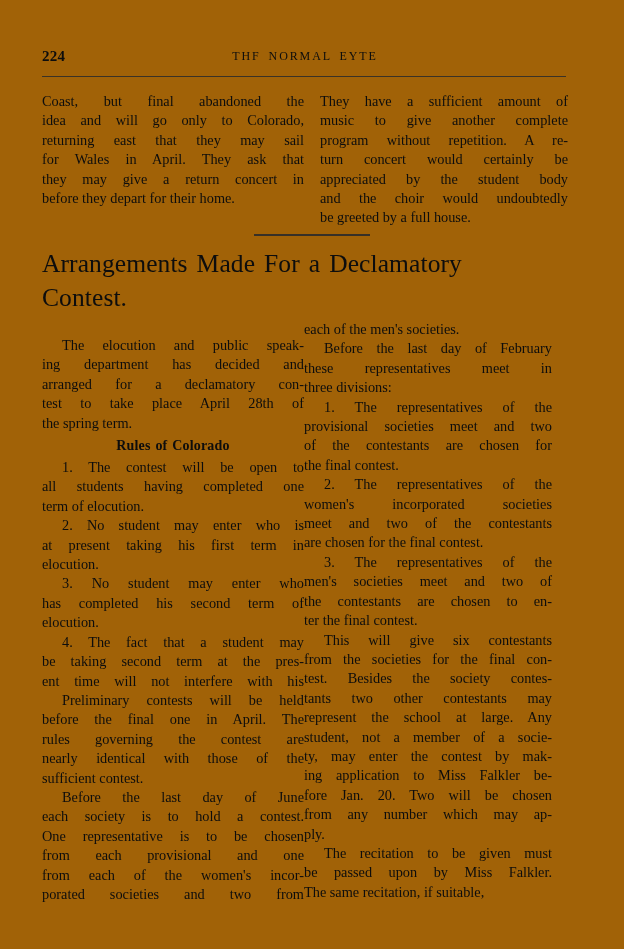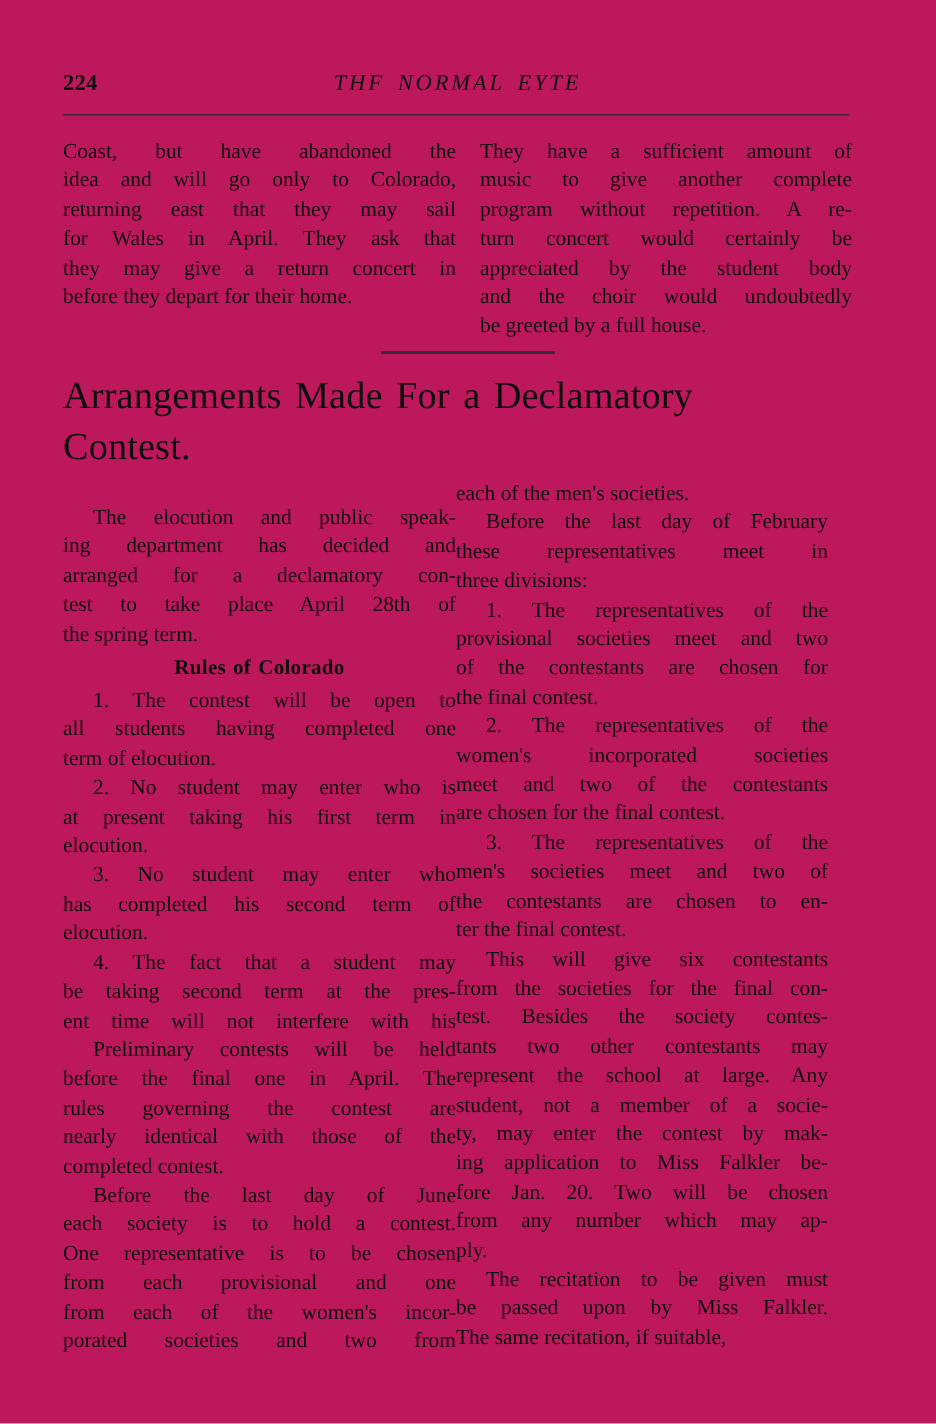--- a/index.html
+++ b/index.html
@@ -16,21 +16,21 @@
     font-family: "Liberation Serif", "DejaVu Serif", serif;
     color: #0d0d0d;
     -webkit-font-smoothing: antialiased;
   }
 
   .page {
     position: absolute;
     left: 0; top: 0;
     width: 624px;
     height: 949px;
-    background: #be185d;
+    background: #a16207;
   }
 
   
   .running-head {
     position: absolute;
     left: 42px;
     top: 46px;
     width: 526px;
     height: 24px;
   }
@@ -42,25 +42,24 @@
     font-weight: bold;
     letter-spacing: 0.2px;
     line-height: 20px;
   }
   .head-title {
     position: absolute;
     left: 0;
     top: 1px;
     width: 526px;
     text-align: center;
-    font-size: 15px;
+    font-size: 12px;
     letter-spacing: 1.9px;
     line-height: 19px;
     word-spacing: 3px;
-    font-style: italic;
   }
   .head-rule {
     position: absolute;
     left: 42px;
     top: 76px;
     width: 524px;
     height: 1px;
     background: #2b2b2b;
     opacity: 0.88;
   }
@@ -139,21 +138,21 @@
 
 <div class="page">
 
   <div class="running-head">
     <span class="folio">224</span>
     <span class="head-title">THF NORMAL EYTE</span>
   </div>
   <div class="head-rule"></div>
 
   <div class="col" id="col-top-left">
-      <span class="ln">Coast, but have abandoned the</span>
+      <span class="ln">Coast, but final abandoned the</span>
       <span class="ln">idea and will go only to Colorado,</span>
       <span class="ln">returning east that they may sail</span>
       <span class="ln">for Wales in April.  They ask that</span>
       <span class="ln">they may give a return concert in</span>
       <span class="ln last">before they depart for their home.</span>
     </div>
   <div class="col" id="col-top-right">
       <span class="ln">They have a sufficient amount of</span>
       <span class="ln">music to give another complete</span>
       <span class="ln">program without repetition.  A re-</span>
@@ -186,21 +185,21 @@
       <span class="ln indent">3.  No student may enter who</span>
       <span class="ln">has completed his second term of</span>
       <span class="ln last">elocution.</span>
       <span class="ln indent">4.  The fact that a student may</span>
       <span class="ln">be taking second term at the pres-</span>
       <span class="ln">ent time will not interfere with his</span>
       <span class="ln indent">Preliminary contests will be held</span>
       <span class="ln">before the final one in April.  The</span>
       <span class="ln">rules governing the contest are</span>
       <span class="ln">nearly identical with those of the</span>
-      <span class="ln last">completed contest.</span>
+      <span class="ln last">sufficient contest.</span>
       <span class="ln indent">Before the last day of June</span>
       <span class="ln">each society is to hold a contest.</span>
       <span class="ln">One representative is to be chosen</span>
       <span class="ln">from each provisional and one</span>
       <span class="ln">from each of the women's incor-</span>
       <span class="ln">porated societies and two from</span>
     </div>
   <div class="col" id="col-body-right">
       <span class="ln last">each of the men's societies.</span>
       <span class="ln indent">Before the last day of February</span>

